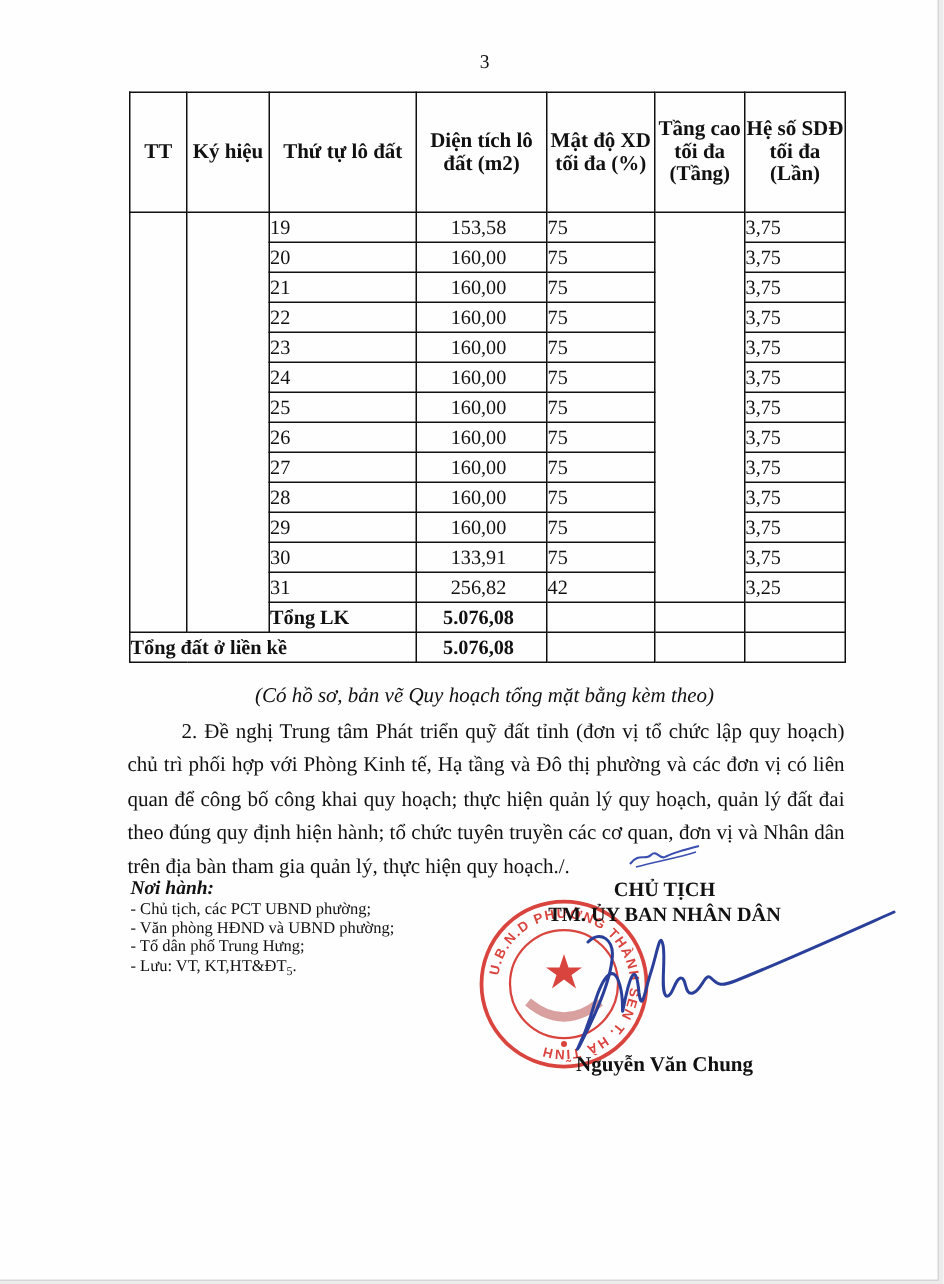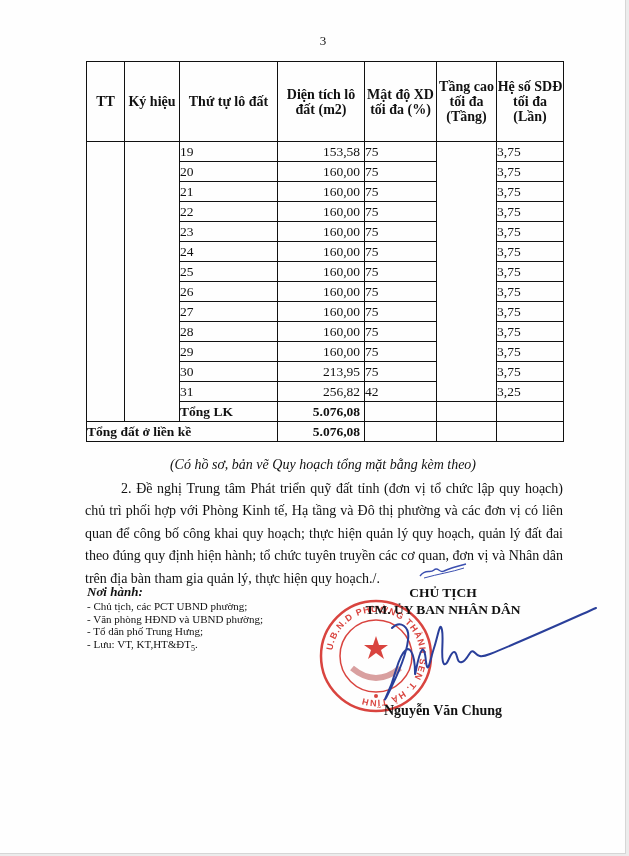--- a/index.html
+++ b/index.html
@@ -13,21 +13,21 @@
   }
   .page-number { position: absolute; left: 0; width: 646px; top: 33px; text-align: center; font-size: 13px; }
   table.lots {
     position: absolute; left: 86px; top: 61px; border-collapse: collapse; table-layout: fixed;
     width: 477px; font-size: 13.5px;
   }
   table.lots td, table.lots th { border: 1.5px solid #111; padding: 0; line-height: 15px; }
   table.lots th { font-weight: bold; text-align: center; vertical-align: middle; height: 79px; font-size: 14px; }
   table.lots td { height: 19px; }
   .c { text-align: left; }
-  .r { text-align: right; padding-right: 4px !important; }
+  .r { text-align: center; padding-right: 4px !important; }
   .b { font-weight: bold; }
   .note { position: absolute; left: 0; width: 646px; top: 457px; text-align: center; font-style: italic; font-size: 14px; }
   .para { position: absolute; left: 85px; top: 478px; width: 478px; font-size: 14px; line-height: 22.4px; text-align: justify; }
   .para .indent { display: inline-block; width: 36px; }
   .recv { position: absolute; left: 87px; top: 586px; font-size: 11px; line-height: 12.8px; }
   .recv .title { font-weight: bold; font-style: italic; font-size: 13px; margin-bottom: 1px; }
   .sign { position: absolute; left: 330px; top: 584px; width: 226px; text-align: center; font-weight: bold; font-size: 13.5px; line-height: 17px; }
   .signer { position: absolute; left: 330px; top: 703px; width: 226px; text-align: center; font-weight: bold; font-size: 14px; }
   .stamp { position: absolute; left: 318px; top: 598px; width: 116px; height: 116px; }
   .sig { position: absolute; left: 380px; top: 600px; width: 220px; height: 110px; }
@@ -125,21 +125,21 @@
           <td class="c">3,75</td>
         </tr>
         <tr>
           <td class="c">29</td>
           <td class="r">160,00</td>
           <td class="c">75</td>
           <td class="c">3,75</td>
         </tr>
         <tr>
           <td class="c">30</td>
-          <td class="r">213,95</td>
+          <td class="r">133,91</td>
           <td class="c">75</td>
           <td class="c">3,75</td>
         </tr>
         <tr>
           <td class="c">31</td>
           <td class="r">256,82</td>
           <td class="c">42</td>
           <td class="c">3,25</td>
         </tr>
         <tr>

